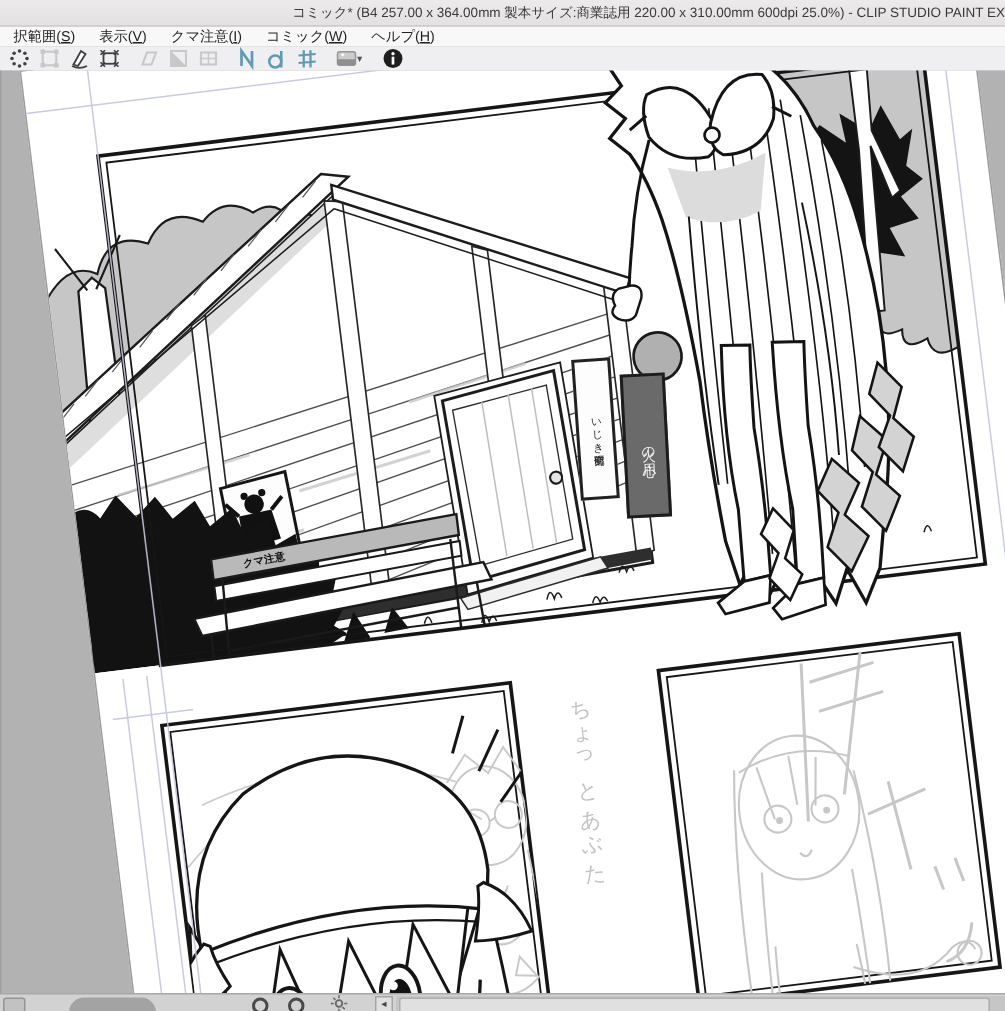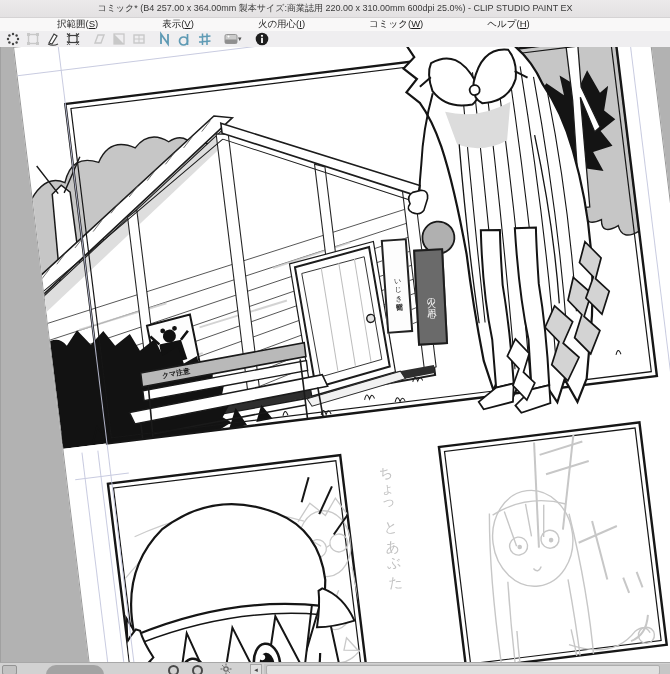--- a/index.html
+++ b/index.html
@@ -6,28 +6,28 @@
   body{
     width:670px;height:674px;overflow:hidden;
     font-family:"Liberation Sans","DejaVu Sans",sans-serif;
     background:#b2b2b2;position:relative;
     -webkit-font-smoothing:antialiased;
   }
   
   .titlebar{
     height:17px;background:linear-gradient(#eceaeb,#e3e1e2);
     border-bottom:1px solid #d5d3d4;
-    display:flex;align-items:center;justify-content:center;
+    display:flex;align-items:center;justify-content:flex-end;
     font-size:9px;color:#3a3a3a;white-space:nowrap;overflow:hidden;
   }
   .menubar{
     height:13px;background:#f9f8f8;display:flex;align-items:center;
     font-size:9.5px;color:#1f1f1f;padding-left:1px;overflow:hidden;
   }
-  .mi{padding:0 8px;white-space:nowrap;cursor:default;margin-left:48px;}
+  .mi{padding:0 8px;white-space:nowrap;cursor:default;}
   .mi .key{text-decoration:underline;}
   .toolbar{
     height:16px;background:#efeef0;border-bottom:1px solid #cfcecf;
     display:flex;align-items:center;padding-left:3px;
   }
   .tbtn{width:20px;height:15px;display:flex;align-items:center;justify-content:center;flex:0 0 auto;}
   .tsep{width:6px;flex:0 0 auto;}
   .caret{font-size:7px;color:#555;margin-left:-3px;width:8px;}
   
   .canvas{
@@ -77,21 +77,21 @@
 </head>
 <body>
 
 <div class="titlebar">
   <span>コミック* (B4 257.00 x 364.00mm 製本サイズ:商業誌用 220.00 x 310.00mm 600dpi 25.0%) - CLIP STUDIO PAINT EX</span>
 </div>
 
 <div class="menubar">
   <span class="mi"><span>択範囲(</span><span class="key">S</span><span>)</span></span>
   <span class="mi"><span>表示(</span><span class="key">V</span><span>)</span></span>
-  <span class="mi"><span>火の用心(</span><span class="key">I</span><span>)</span></span>
+  <span class="mi"><span>クマ注意(</span><span class="key">I</span><span>)</span></span>
   <span class="mi"><span>コミック(</span><span class="key">W</span><span>)</span></span>
   <span class="mi"><span>ヘルプ(</span><span class="key">H</span><span>)</span></span>
 </div>
 
 <div class="toolbar">
   <span class="tbtn">
     <svg width="16" height="16">
         <g fill="#424242">
       <circle cx="8" cy="3" r="1.2"></circle>
           <circle cx="11.6" cy="4.5" r="1.2"></circle>

